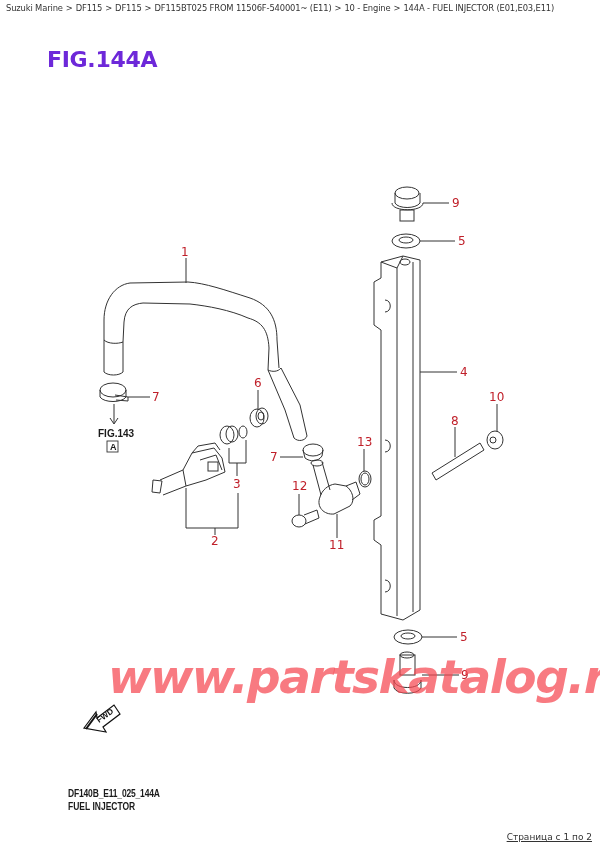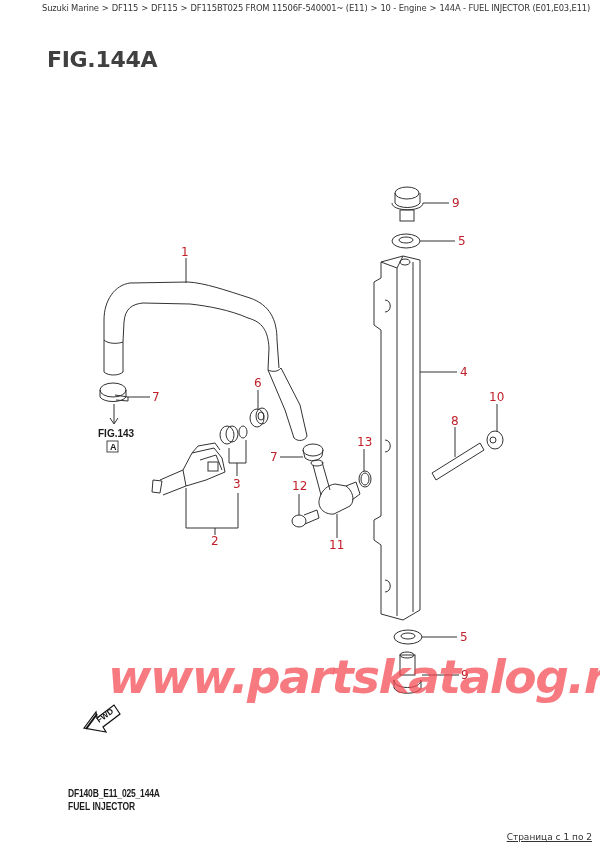--- a/index.html
+++ b/index.html
@@ -1,20 +1,20 @@
 <!DOCTYPE html>
 <html><head>
 <meta charset="utf-8">
 <style>
   * { margin:0; padding:0; box-sizing:border-box; }
   html, body { width:600px; height:848px; background:#ffffff; overflow:hidden; }
   body { position:relative; font-family:"DejaVu Sans", sans-serif; color:#222; }
-  .breadcrumb { position:absolute; left:6px; top:3px; font-size:8.4px; color:#333; white-space:nowrap; letter-spacing:-0.15px;margin-left:36px; }
+  .breadcrumb { position:absolute; left:6px; top:3px; font-size:8.4px; color:#333; white-space:nowrap; letter-spacing:-0.15px; }
   .breadcrumb span.sep { margin:0 3px; }
-  .fig-title { position:absolute; left:47px; top:47px; font-family:"DejaVu Sans", sans-serif; font-weight:bold; font-size:22px; color:#404040; letter-spacing:-0.3px; }
+  .fig-title { position:absolute; left:47px; top:47px; font-family:"DejaVu Sans", sans-serif; font-weight:bold; font-size:22px; color:#6d28d9; letter-spacing:-0.3px; }
   svg.diagram { position:absolute; left:0; top:0; }
   .callout { font-family:"DejaVu Sans", sans-serif; font-size:12px; fill:#c0202a; }
   .watermark { position:absolute; left:108px; top:649px; font-family:"DejaVu Sans", sans-serif; font-weight:bold; font-style:italic; font-size:47px; color:rgba(245,70,80,0.72); letter-spacing:-1.5px; white-space:nowrap; }
   .ref-code { position:absolute; left:68px; top:788px; font-family:"Liberation Sans", sans-serif; font-weight:bold; font-size:10px; color:#1a1a1a; letter-spacing:-0.2px; transform:scaleX(0.85); transform-origin:left; }
   .ref-name { position:absolute; left:68px; top:801px; font-family:"Liberation Sans", sans-serif; font-weight:bold; font-size:10px; color:#1a1a1a; transform:scaleX(0.85); transform-origin:left; }
   .page-footer { position:absolute; right:8px; top:832px; font-size:9px; color:#333;text-decoration:underline; }
   .fig-ref { font-family:"Liberation Sans", sans-serif; font-weight:bold; font-size:10px; fill:#1a1a1a; }
 </style>
 </head>
 <body>

